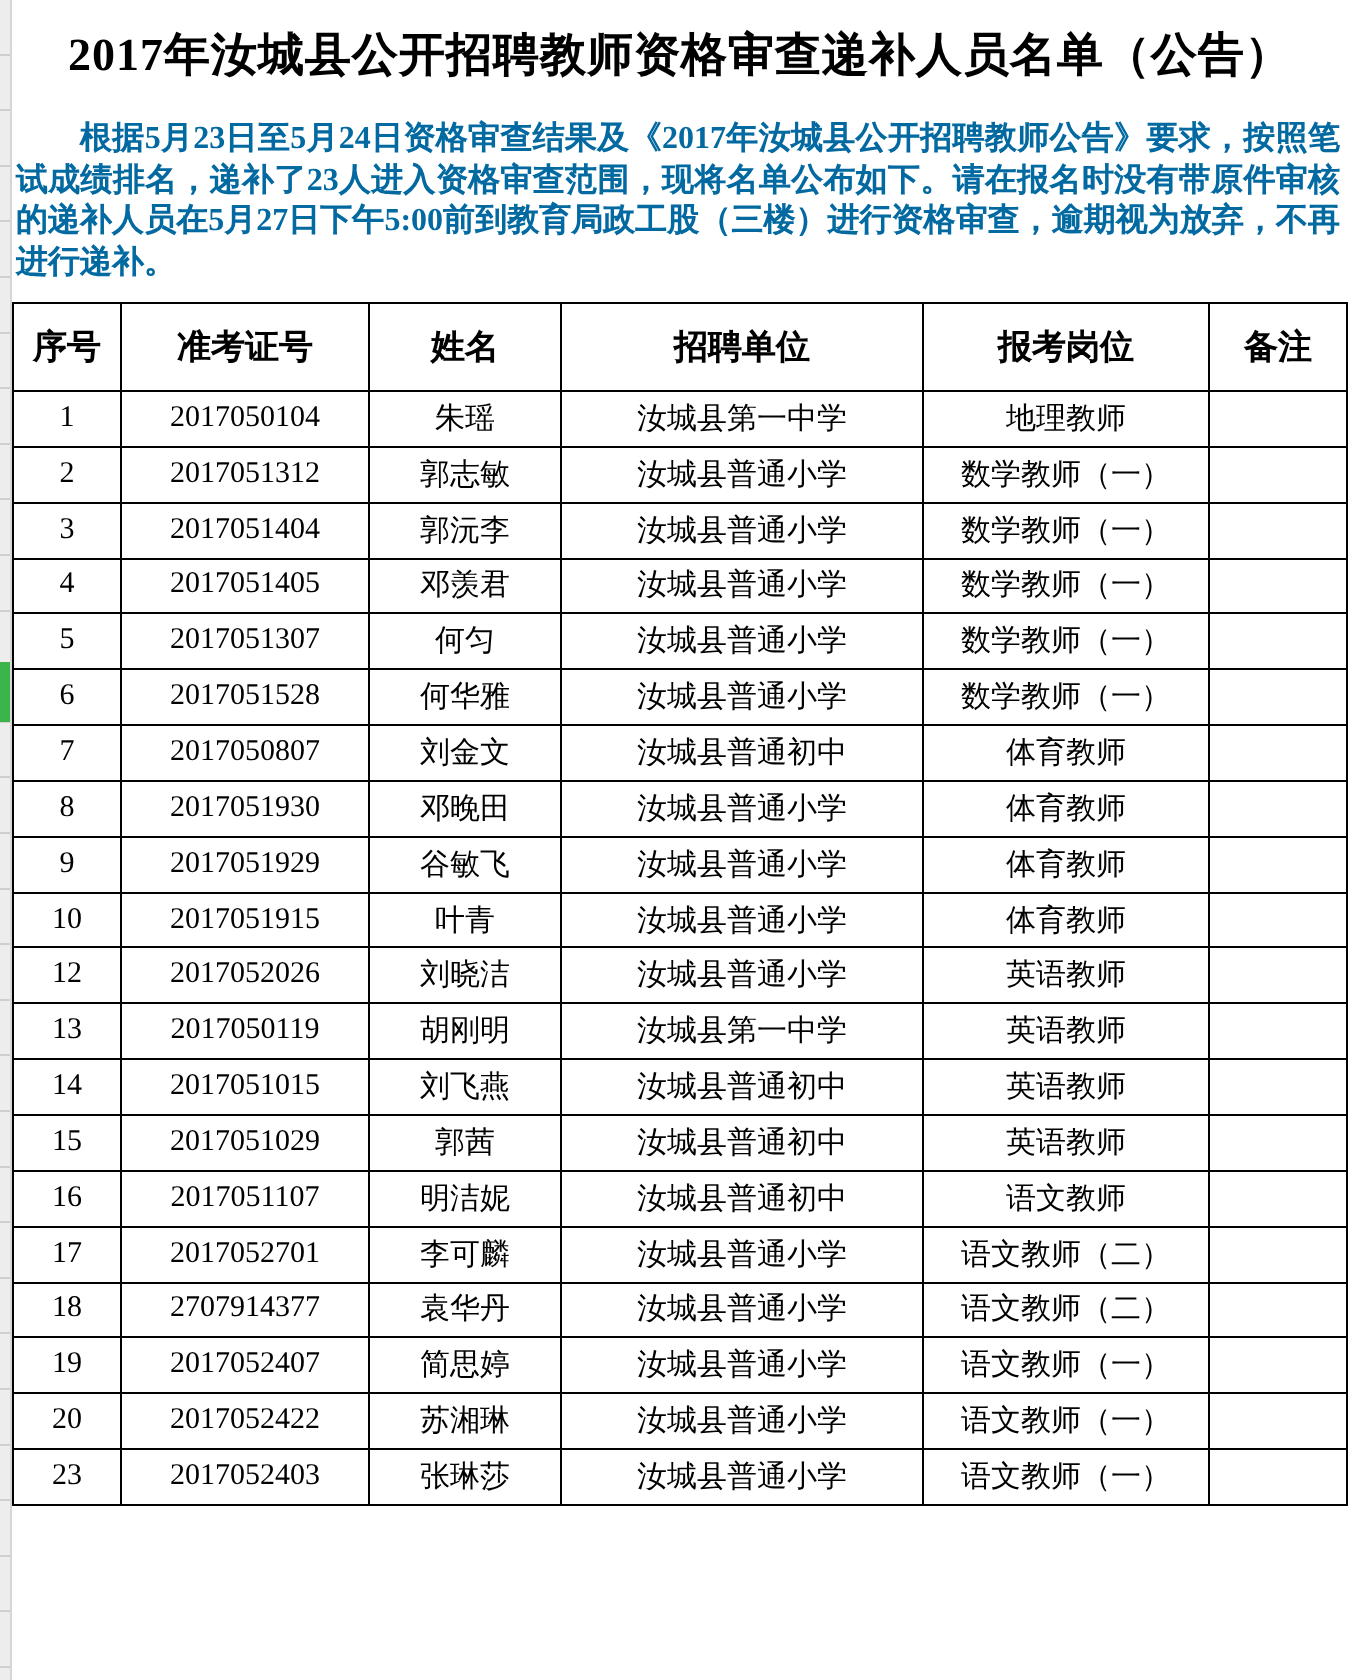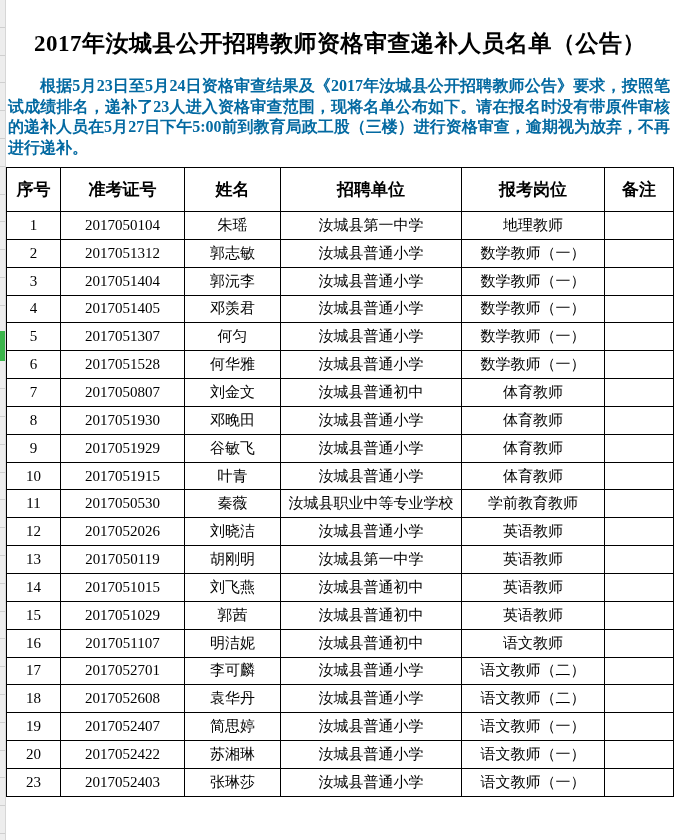--- a/index.html
+++ b/index.html
@@ -33,21 +33,21 @@
     position: absolute;
     left: 0;
     top: 331px;
     width: 5px;
     height: 30px;
     background: #3ab54a;
     z-index: 3;
   }
   .content {
     position: absolute;
-    left: 6px; top: 16px;
+    left: 6px; top: 0;
     width: 668px;
   }
   .doc-title {
     margin: 13px 0 0 0;
     text-align: center;
     font-size: 23px;
     font-weight: bold;
     letter-spacing: 0.5px;
     line-height: 30px;
   }
@@ -200,28 +200,20 @@
           </tr>
           <tr>
             <td>10</td>
             <td>2017051915</td>
             <td>叶青</td>
             <td>汝城县普通小学</td>
             <td>体育教师</td>
             <td></td>
           </tr>
           <tr>
-            <td>11</td>
-            <td>2017050530</td>
-            <td>秦薇</td>
-            <td>汝城县职业中等专业学校</td>
-            <td>学前教育教师</td>
-            <td></td>
-          </tr>
-          <tr>
             <td>12</td>
             <td>2017052026</td>
             <td>刘晓洁</td>
             <td>汝城县普通小学</td>
             <td>英语教师</td>
             <td></td>
           </tr>
           <tr>
             <td>13</td>
             <td>2017050119</td>
@@ -257,21 +249,21 @@
           <tr>
             <td>17</td>
             <td>2017052701</td>
             <td>李可麟</td>
             <td>汝城县普通小学</td>
             <td>语文教师（二）</td>
             <td></td>
           </tr>
           <tr>
             <td>18</td>
-            <td>2017052608</td>
+            <td>2707914377</td>
             <td>袁华丹</td>
             <td>汝城县普通小学</td>
             <td>语文教师（二）</td>
             <td></td>
           </tr>
           <tr>
             <td>19</td>
             <td>2017052407</td>
             <td>简思婷</td>
             <td>汝城县普通小学</td>

